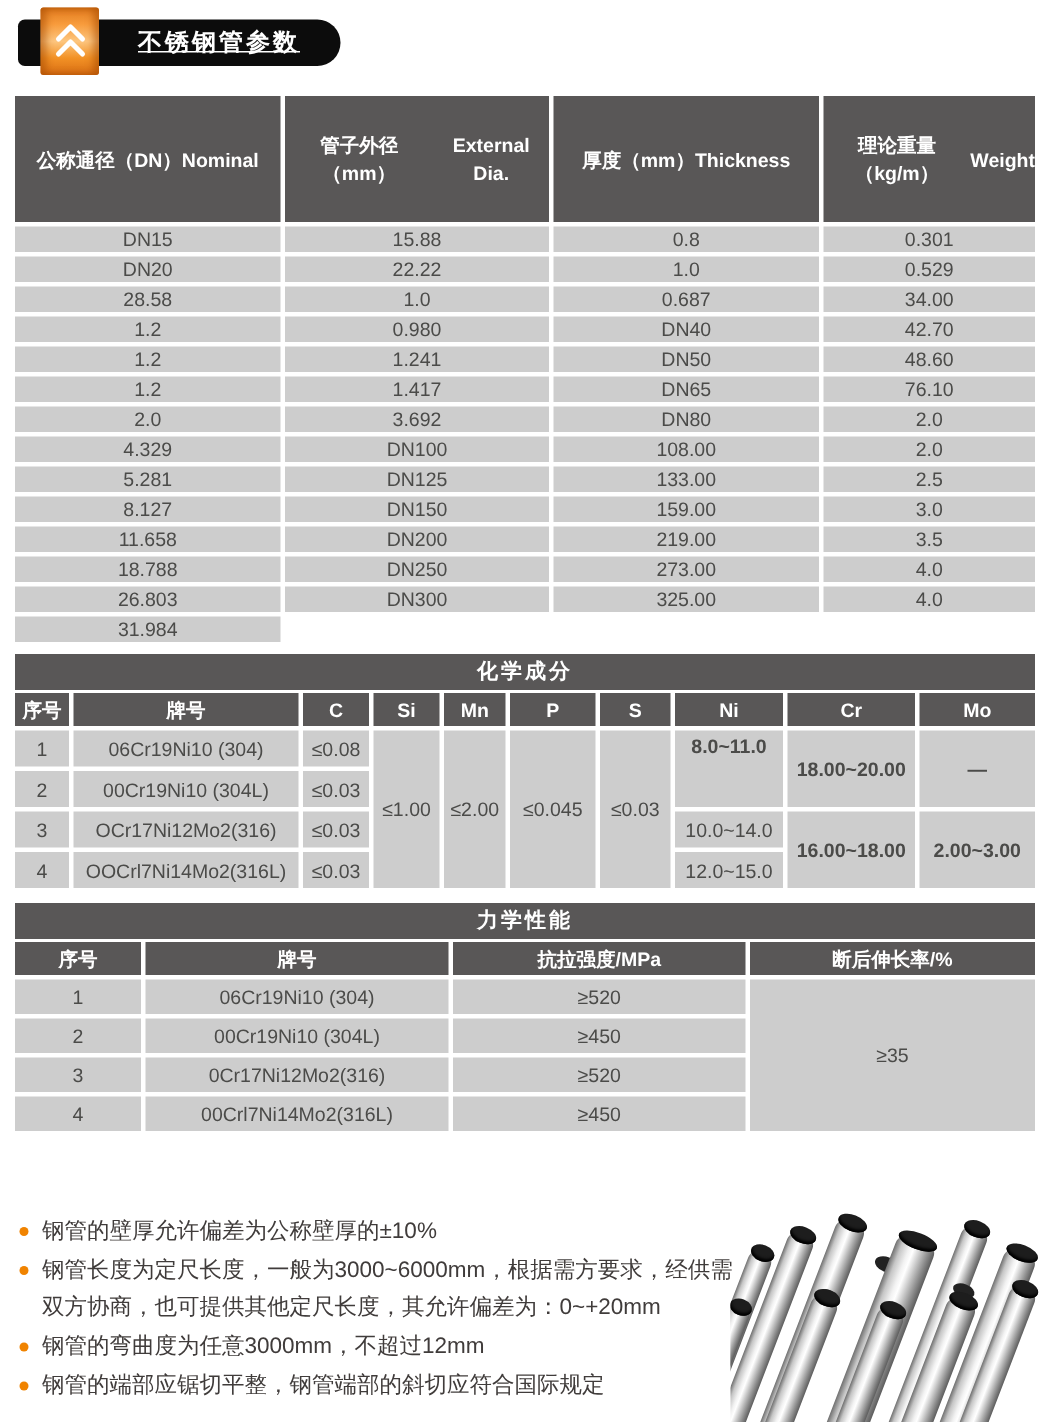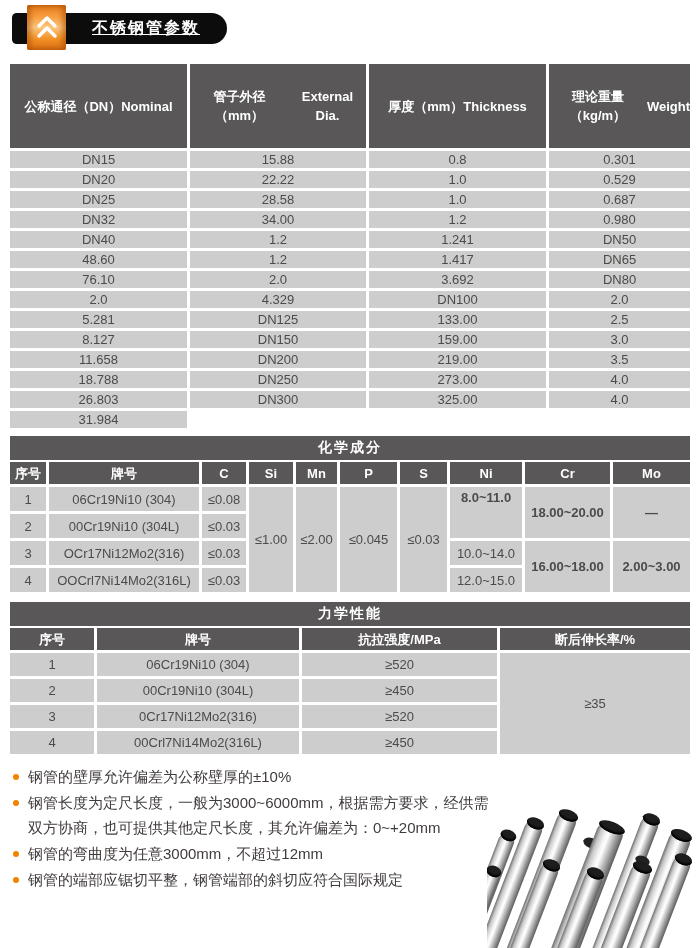--- a/index.html
+++ b/index.html
@@ -33,21 +33,21 @@
                grid-template-rows:22px repeat(4,24px); }
   .mech-grid { grid-template-columns:84px 202px 195px 1fr; grid-template-rows:22px repeat(4,23px); }
 
   .span2 { grid-row:span 2;font-weight:bold; }
   .span4 { grid-row:span 4; }
   .vtop  { align-items:flex-start; padding-top:3px; }
 
   .mt12 { margin-top:12px; } .mt8 { margin-top:8px; } .mt10 { margin-top:10px; }
 
   
-  .notes { position:absolute; left:10px; top:764px; width:482px; }
+  .notes { position:absolute; left:10px; top:808px; width:482px; }
   .note { display:flex; font-size:15px; color:#403c3b; line-height:25px; margin-bottom:1px; }
   .note .bullet { flex:none; width:6px; height:6px; border-radius:50%; background:#f08300;
     margin:10px 9px 0 3px; }
 
   
   .pipes { position:absolute; left:487px; top:798px; width:213px; height:150px; overflow:hidden; }
   .pipe { position:absolute; transform:rotate(21deg); transform-origin:top center;
     border-radius:8px 8px 0 0;
     background:linear-gradient(90deg,#6f6f6f 0%,#c6c6c6 16%,#f2f2f2 36%,#ffffff 47%,#d2d2d2 62%,#8d8d8d 84%,#5c5c5c 100%); }
   .pipe::before { content:""; position:absolute; left:0; top:-4px; width:100%; height:11px;
@@ -91,43 +91,43 @@
       </div>
 
     <div class="cell">DN15</div>
         <div class="cell">15.88</div>
         <div class="cell">0.8</div>
         <div class="cell">0.301</div>
         <div class="cell">DN20</div>
         <div class="cell">22.22</div>
         <div class="cell">1.0</div>
         <div class="cell">0.529</div>
-        <div class="cell">DN25</div>
         <div class="cell">28.58</div>
         <div class="cell">1.0</div>
         <div class="cell">0.687</div>
-        <div class="cell">DN32</div>
         <div class="cell">34.00</div>
         <div class="cell">1.2</div>
         <div class="cell">0.980</div>
         <div class="cell">DN40</div>
+        <div class="cell">42.70</div>
         <div class="cell">1.2</div>
         <div class="cell">1.241</div>
         <div class="cell">DN50</div>
         <div class="cell">48.60</div>
         <div class="cell">1.2</div>
         <div class="cell">1.417</div>
         <div class="cell">DN65</div>
         <div class="cell">76.10</div>
         <div class="cell">2.0</div>
         <div class="cell">3.692</div>
         <div class="cell">DN80</div>
         <div class="cell">2.0</div>
         <div class="cell">4.329</div>
         <div class="cell">DN100</div>
+        <div class="cell">108.00</div>
         <div class="cell">2.0</div>
         <div class="cell">5.281</div>
         <div class="cell">DN125</div>
         <div class="cell">133.00</div>
         <div class="cell">2.5</div>
         <div class="cell">8.127</div>
         <div class="cell">DN150</div>
         <div class="cell">159.00</div>
         <div class="cell">3.0</div>
         <div class="cell">11.658</div>

